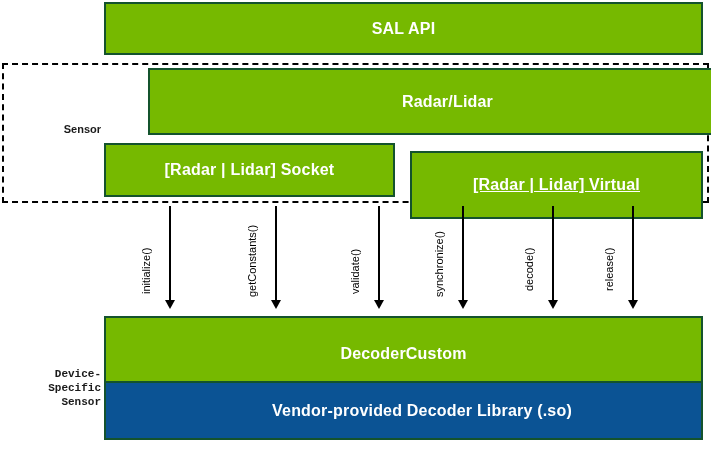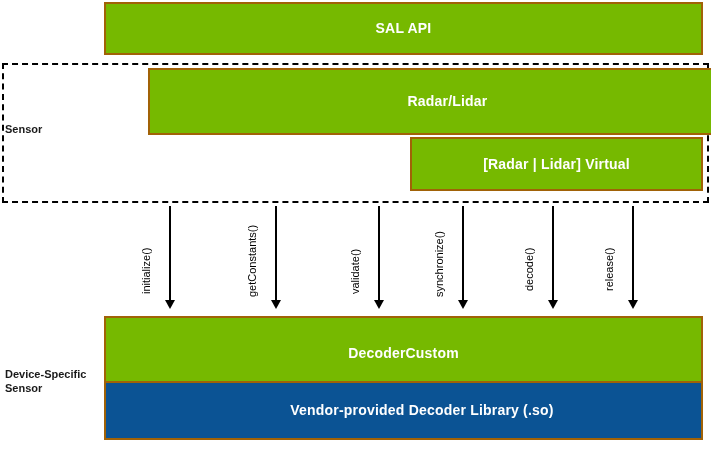--- a/index.html
+++ b/index.html
@@ -17,28 +17,28 @@
     width: 711px;
     height: 452px;
     background: #ffffff;
     overflow: hidden;
   }
 
   
   .box {
     position: absolute;
     box-sizing: border-box;
-    border: 2px solid #a16207;
+    border: 2px solid #14532d;
     display: flex;
     align-items: center;
     justify-content: center;
     text-align: right;
     color: #ffffff;
     font-weight: bold;
-    font-size: 14px;
+    font-size: 16px;
     letter-spacing: 0.2px;
     line-height: 1.2;
     user-select: none;
   }
   .box.green { background: #76b900; }
   .box.blue  { background: #0b5394; }
 
   
   .group-region {
     position: absolute;
@@ -49,21 +49,21 @@
   }
 
   
   .group-label {
     position: absolute;
     font-size: 11px;
     font-weight: bold;
     color: #1a1a1a;
     line-height: 1.25;
     width: 96px;
-    text-align: left;
+    text-align: right;
     user-select: none;
   }
 
   
   .arrow {
     position: absolute;
     width: 2px;
     background: #000000;
   }
   .arrow-head {
@@ -88,31 +88,32 @@
 <body>
 
 <div id="canvas">
 
   <div class="group-region" style="left:2px; top:63px; width:707px; height:140px;"></div>
 
   <div class="group-label" style="left:5px; top:123px;">
     <div>Sensor</div>
   </div>
 
-  <div class="group-label" style="left:5px; top:368px;">
+  <div class="group-label" style="left:5px; top:368px;font-family:Liberation Mono, monospace;">
     <div>Device-Specific</div>
     <div>Sensor</div>
   </div>
 
   <div class="box green" style="left:104px; top:2px; width:599px; height:53px;">SAL API</div>
 
   <div class="box green" style="left:104px; top:68px; width:599px; height:67px;margin-left:44px;">Radar/Lidar</div>
 
+  <div class="box green" style="left:104px; top:143px; width:291px; height:54px;">[Radar | Lidar] Socket</div>
 
-  <div class="box green" style="left:410px; top:137px; width:293px; height:54px;">[Radar | Lidar] Virtual</div>
+  <div class="box green" style="left:410px; top:151px; width:293px; height:68px;text-decoration:underline;">[Radar | Lidar] Virtual</div>
 
   <div class="box green" style="left:104px; top:316px; width:599px; height:75px;">DecoderCustom</div>
 
   <div class="box blue" style="left:104px; top:381px; width:599px; height:59px;padding-left:37px;">Vendor-provided Decoder Library (.so)</div>
 
   <div class="arrow" style="left:169px; top:206px; height:96px;"></div>
   <div class="arrow-head" style="left:165px; top:300px;"></div>
   <div class="arrow-label" style="left:152px; top:282px;">initialize()</div>
 
   <div class="arrow" style="left:275px; top:206px; height:96px;"></div>

